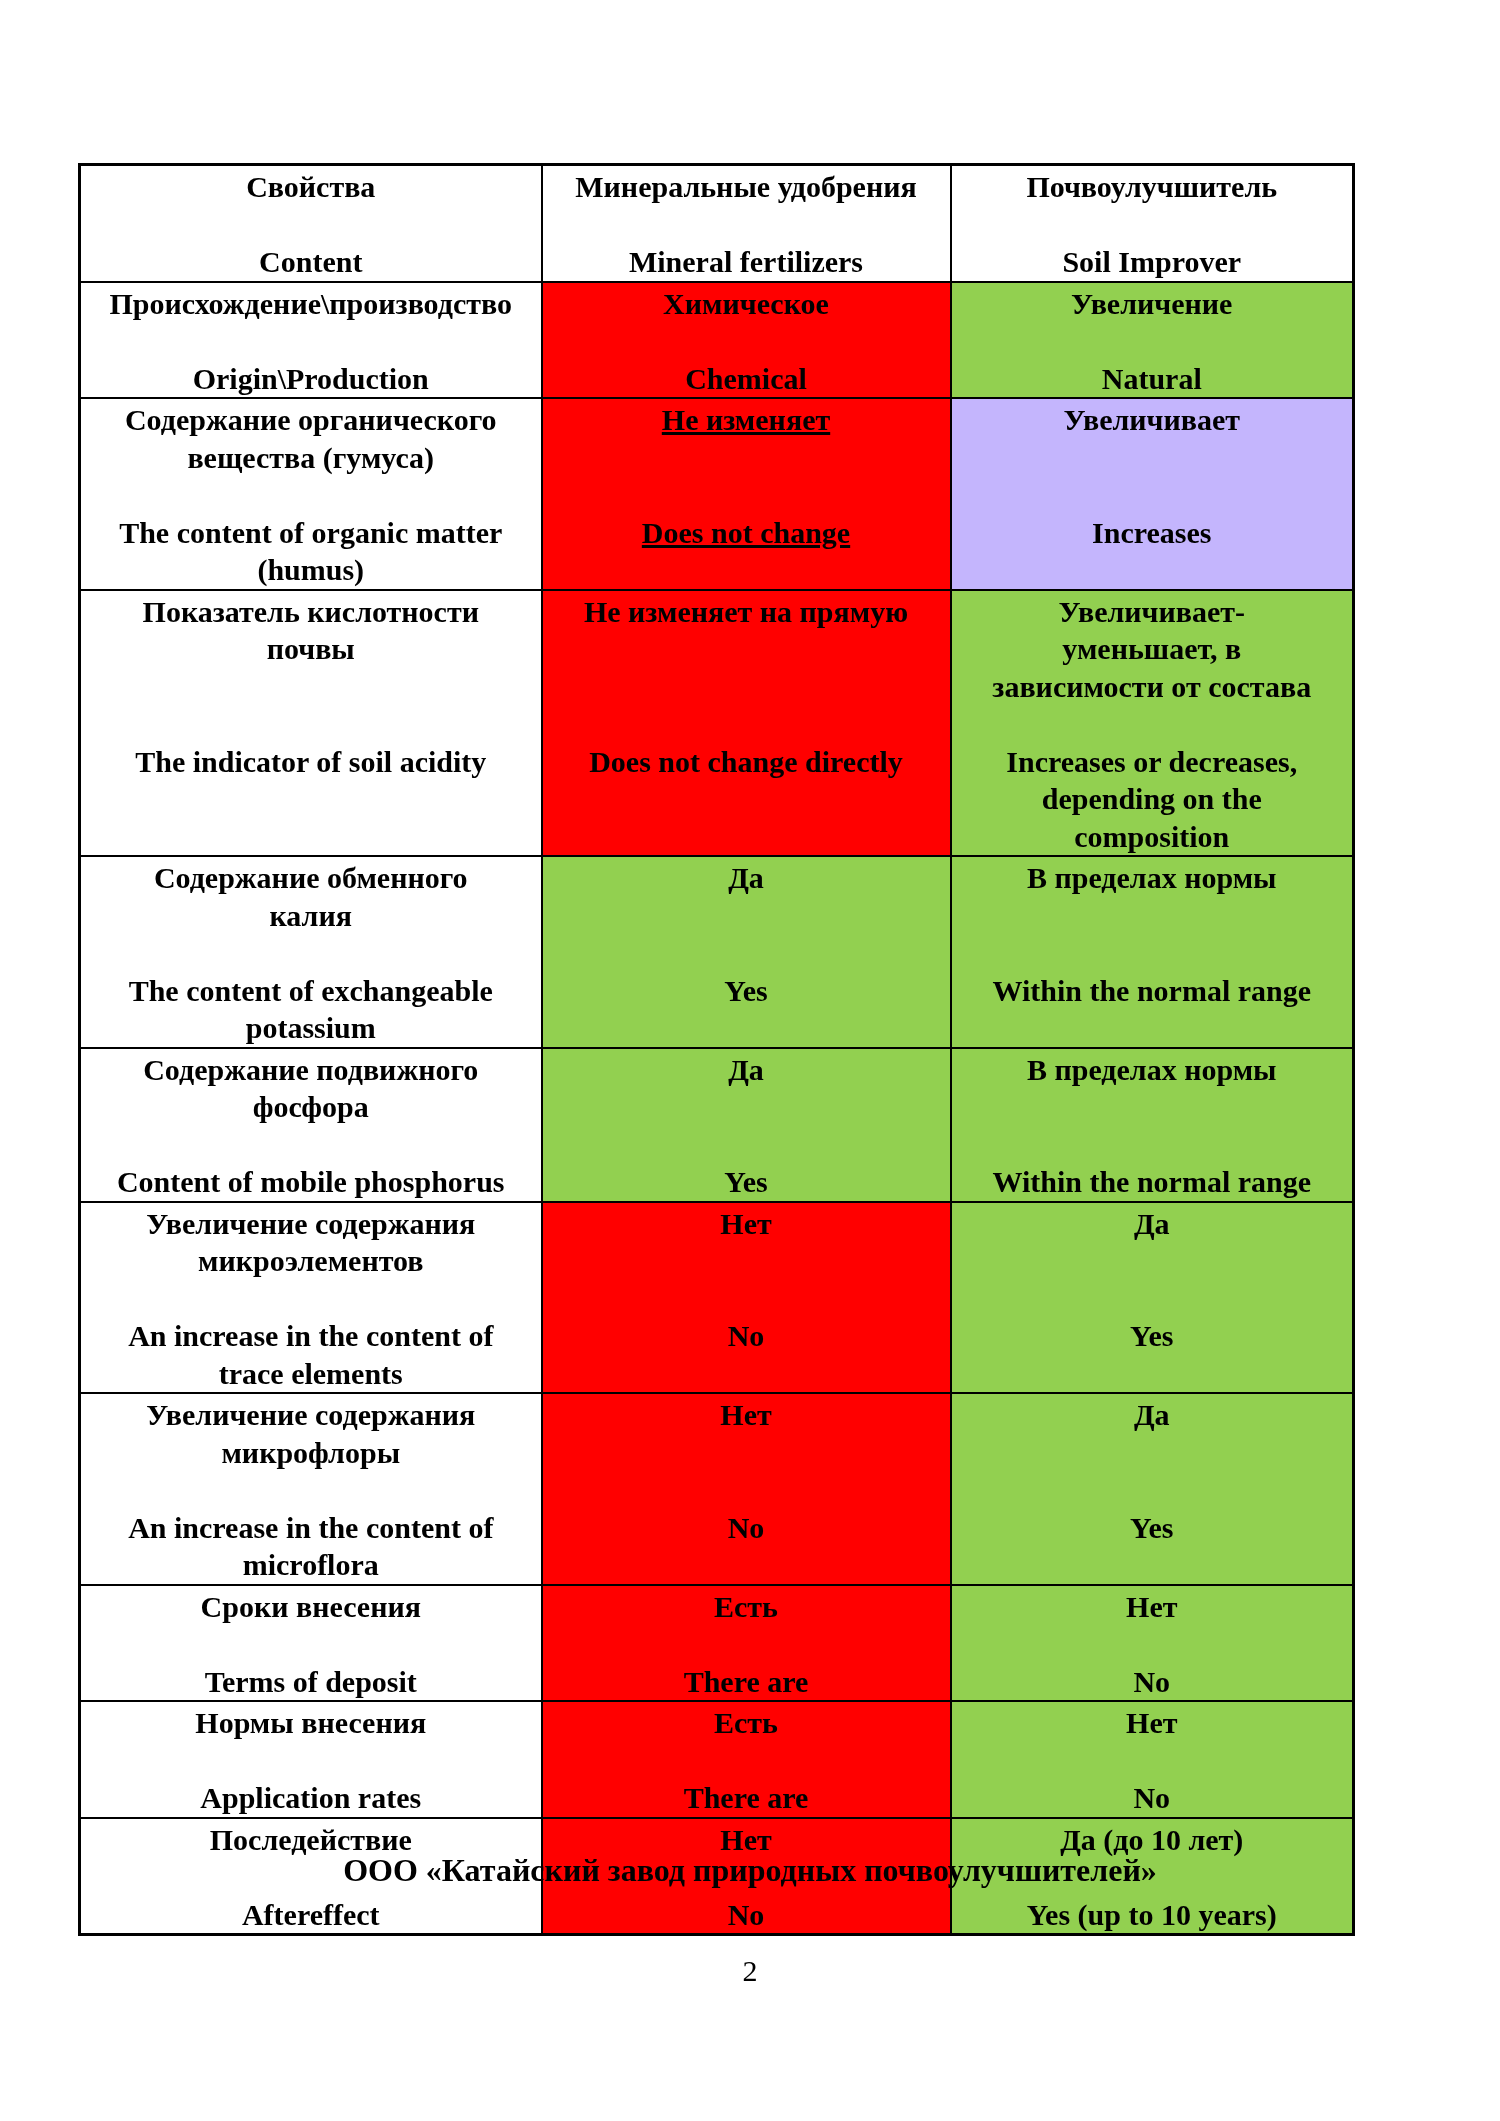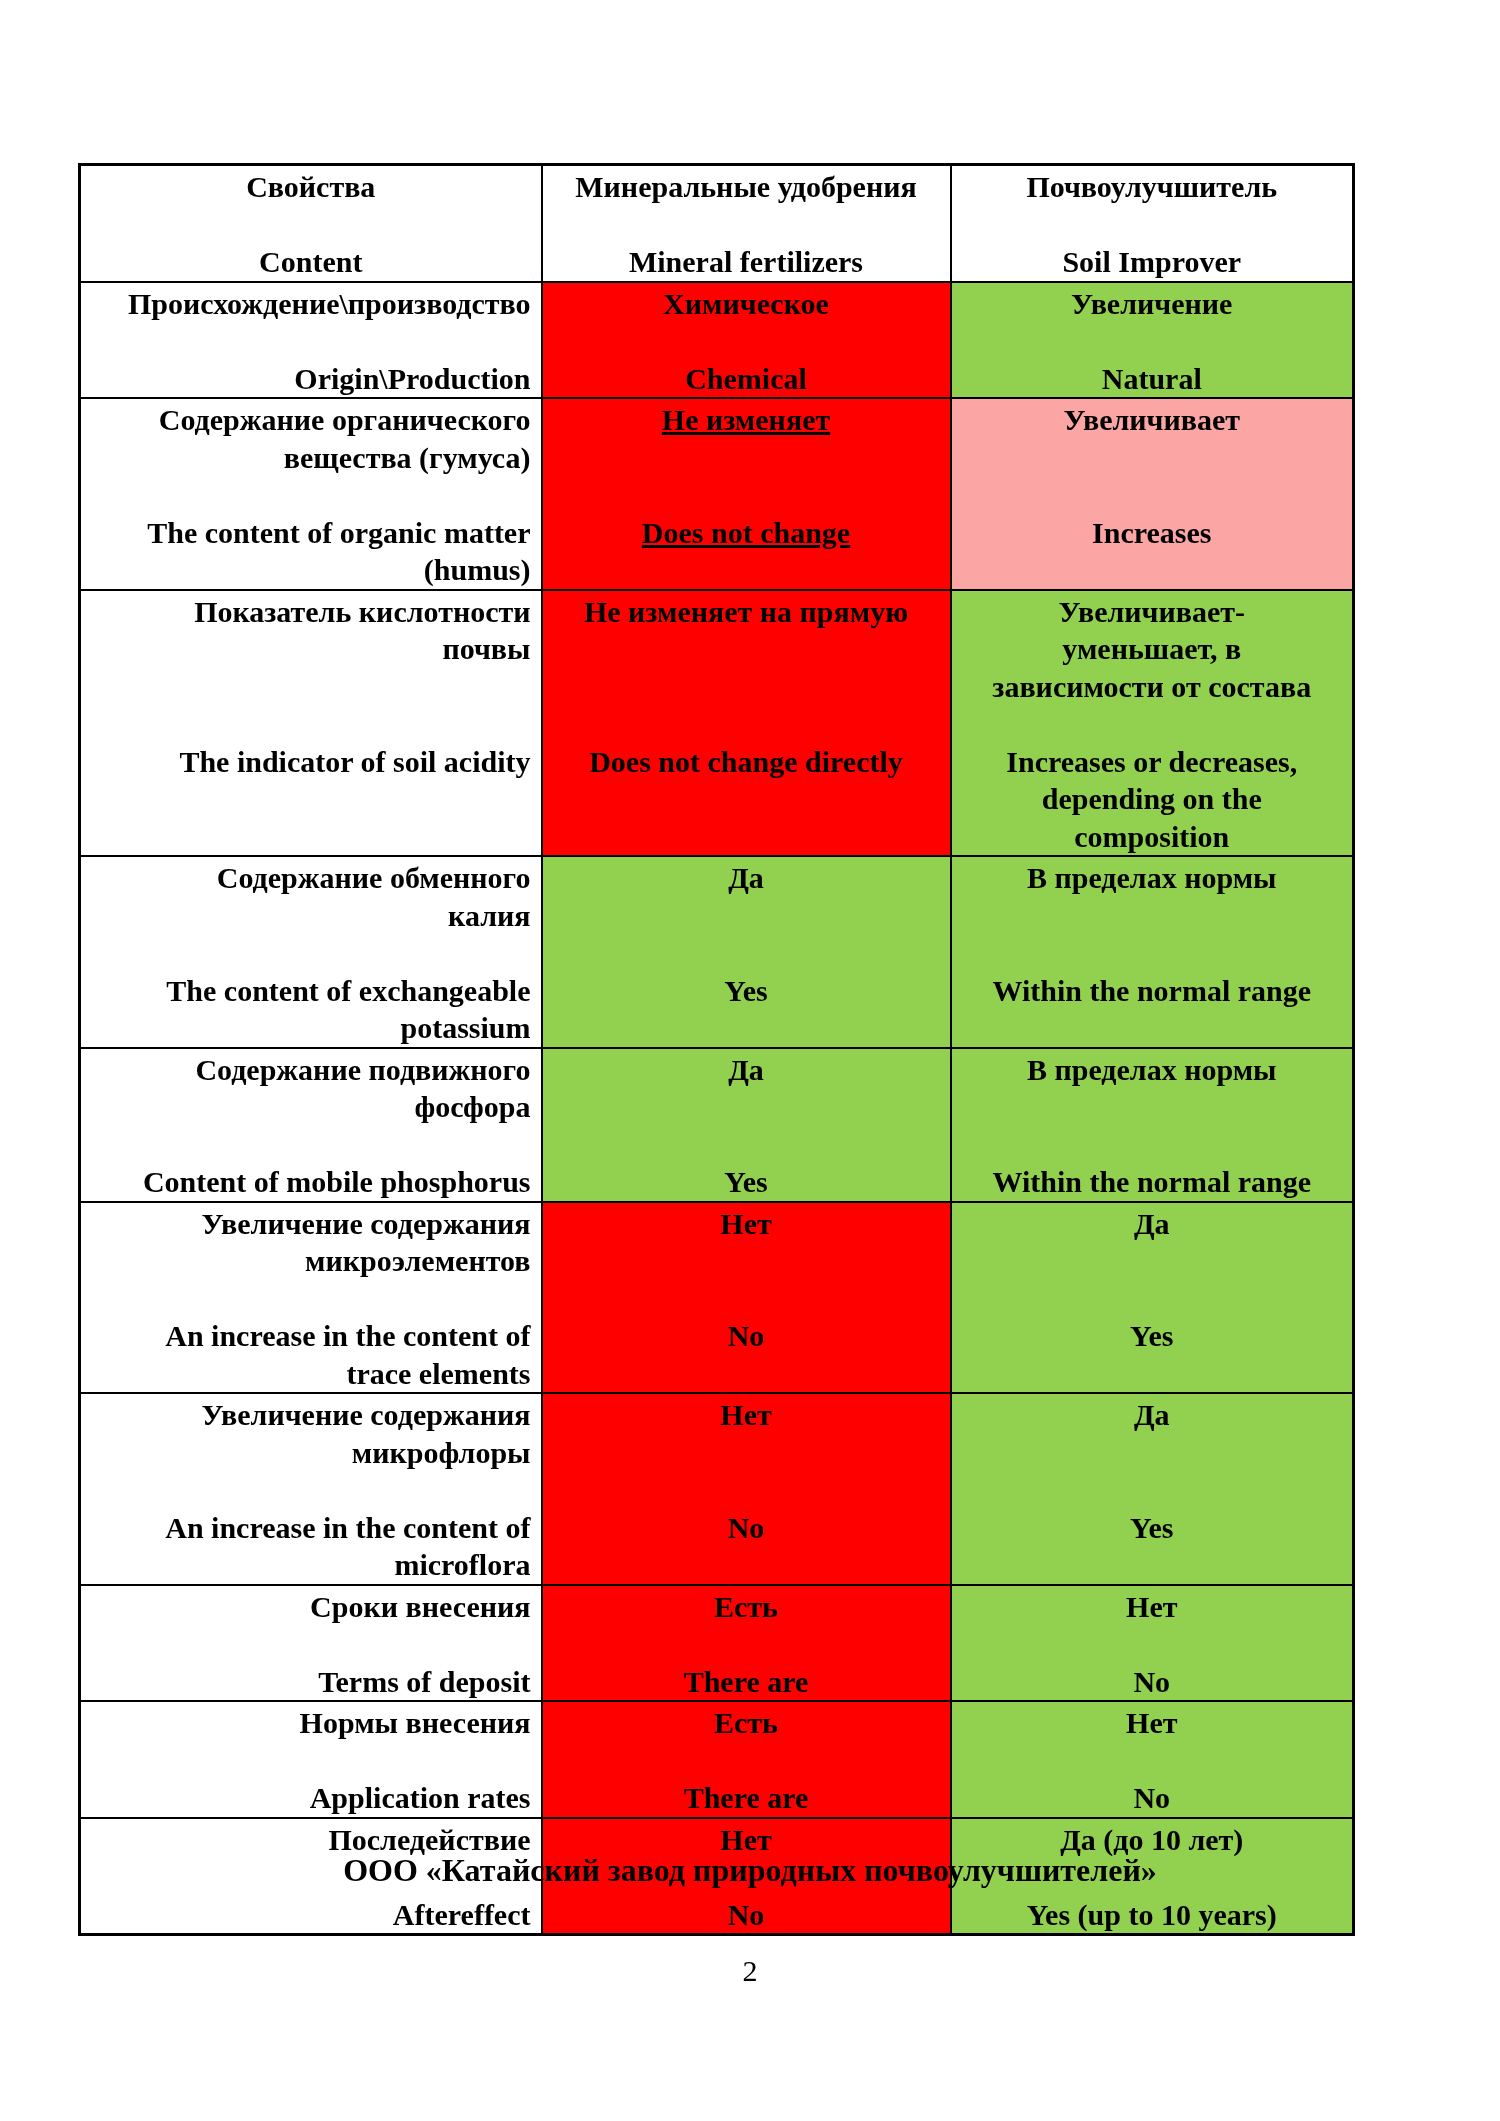--- a/index.html
+++ b/index.html
@@ -29,21 +29,21 @@
   table.cmp col.c2 { width: 409px; }
   table.cmp col.c3 { width: 403px; }
   table.cmp td {
     border: 2px solid #000000;
     vertical-align: top;
     padding: 2px 10px 0 10px;
     overflow: hidden;
     font-weight: bold;
     font-size: 30px;
   }
-  td.feature-cell { text-align: right; }
+  td.feature-cell { text-align: center; }
   td.center, td.value-cell { text-align: center; }
   .line {
     height: 37.5px;
     line-height: 37.5px;
     white-space: nowrap;
   }
   .footer {
     position: absolute;
     top: 1848px;
     left: 0;
@@ -117,21 +117,21 @@
             <div class="line"></div>
             <div class="line">The content of organic matter</div>
             <div class="line">(humus)</div>
           </td>
           <td class="value-cell" style="background: rgb(255, 0, 0); text-decoration: underline;">
             <div class="line">Не изменяет</div>
             <div class="line"></div>
             <div class="line"></div>
             <div class="line">Does not change</div>
           </td>
-          <td class="value-cell" style="background: #fca5a5;">
+          <td class="value-cell" style="background: #c4b5fd;">
             <div class="line">Увеличивает</div>
             <div class="line"></div>
             <div class="line"></div>
             <div class="line">Increases</div>
           </td>
         </tr>
         <tr style="height: 264px;">
           <td class="feature-cell">
             <div class="line">Показатель кислотности</div>
             <div class="line">почвы</div>

